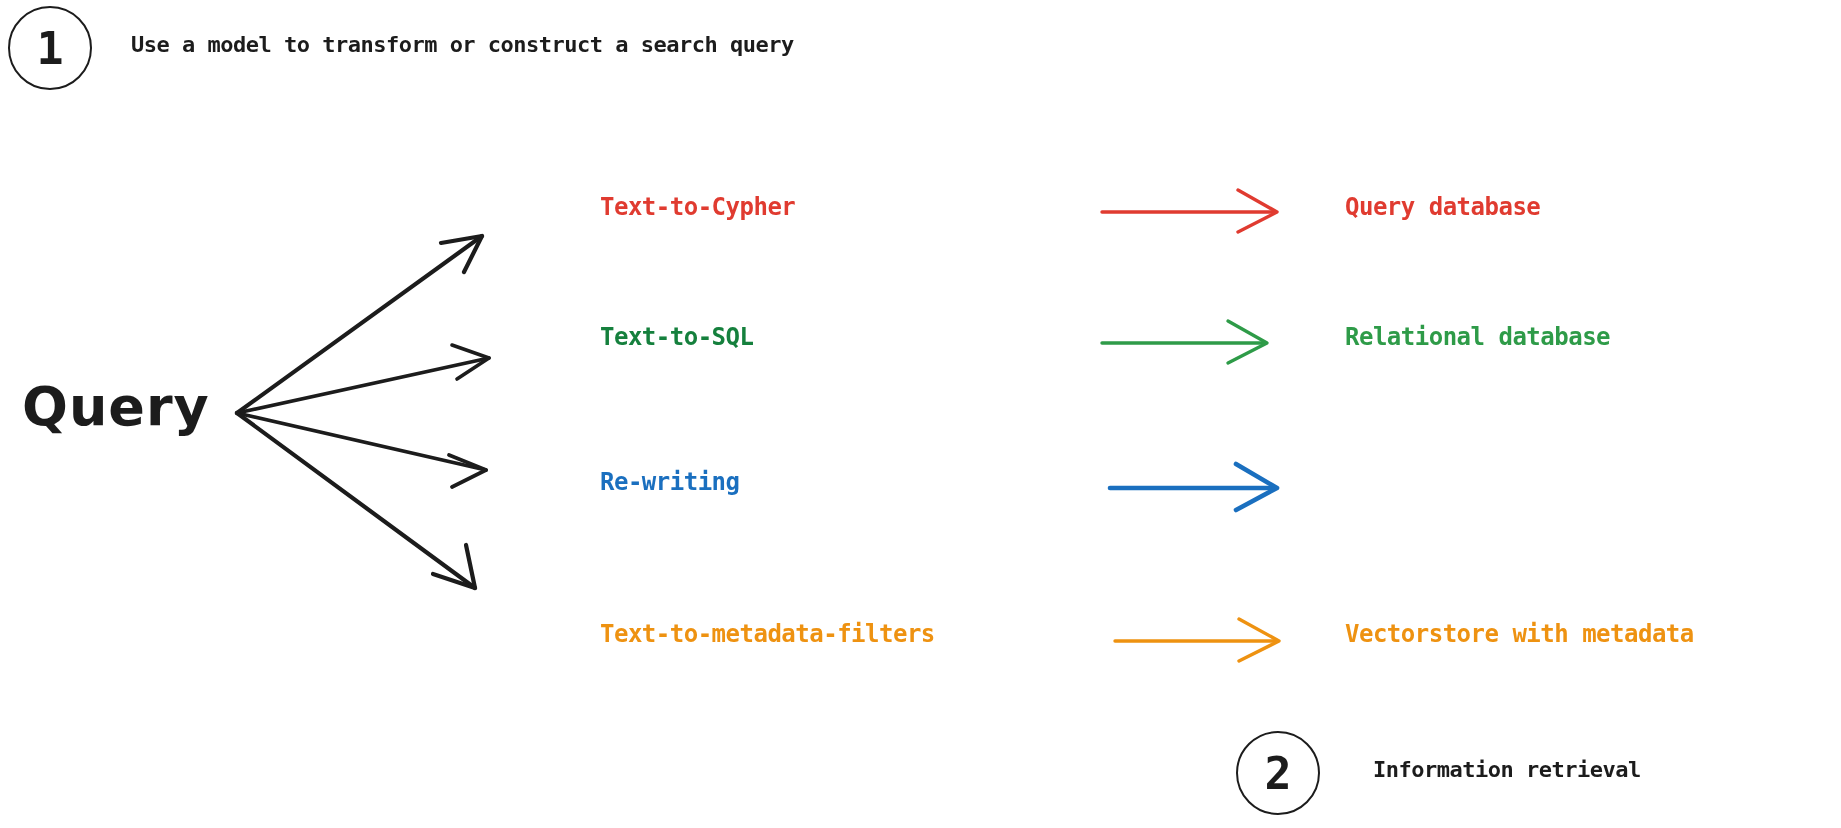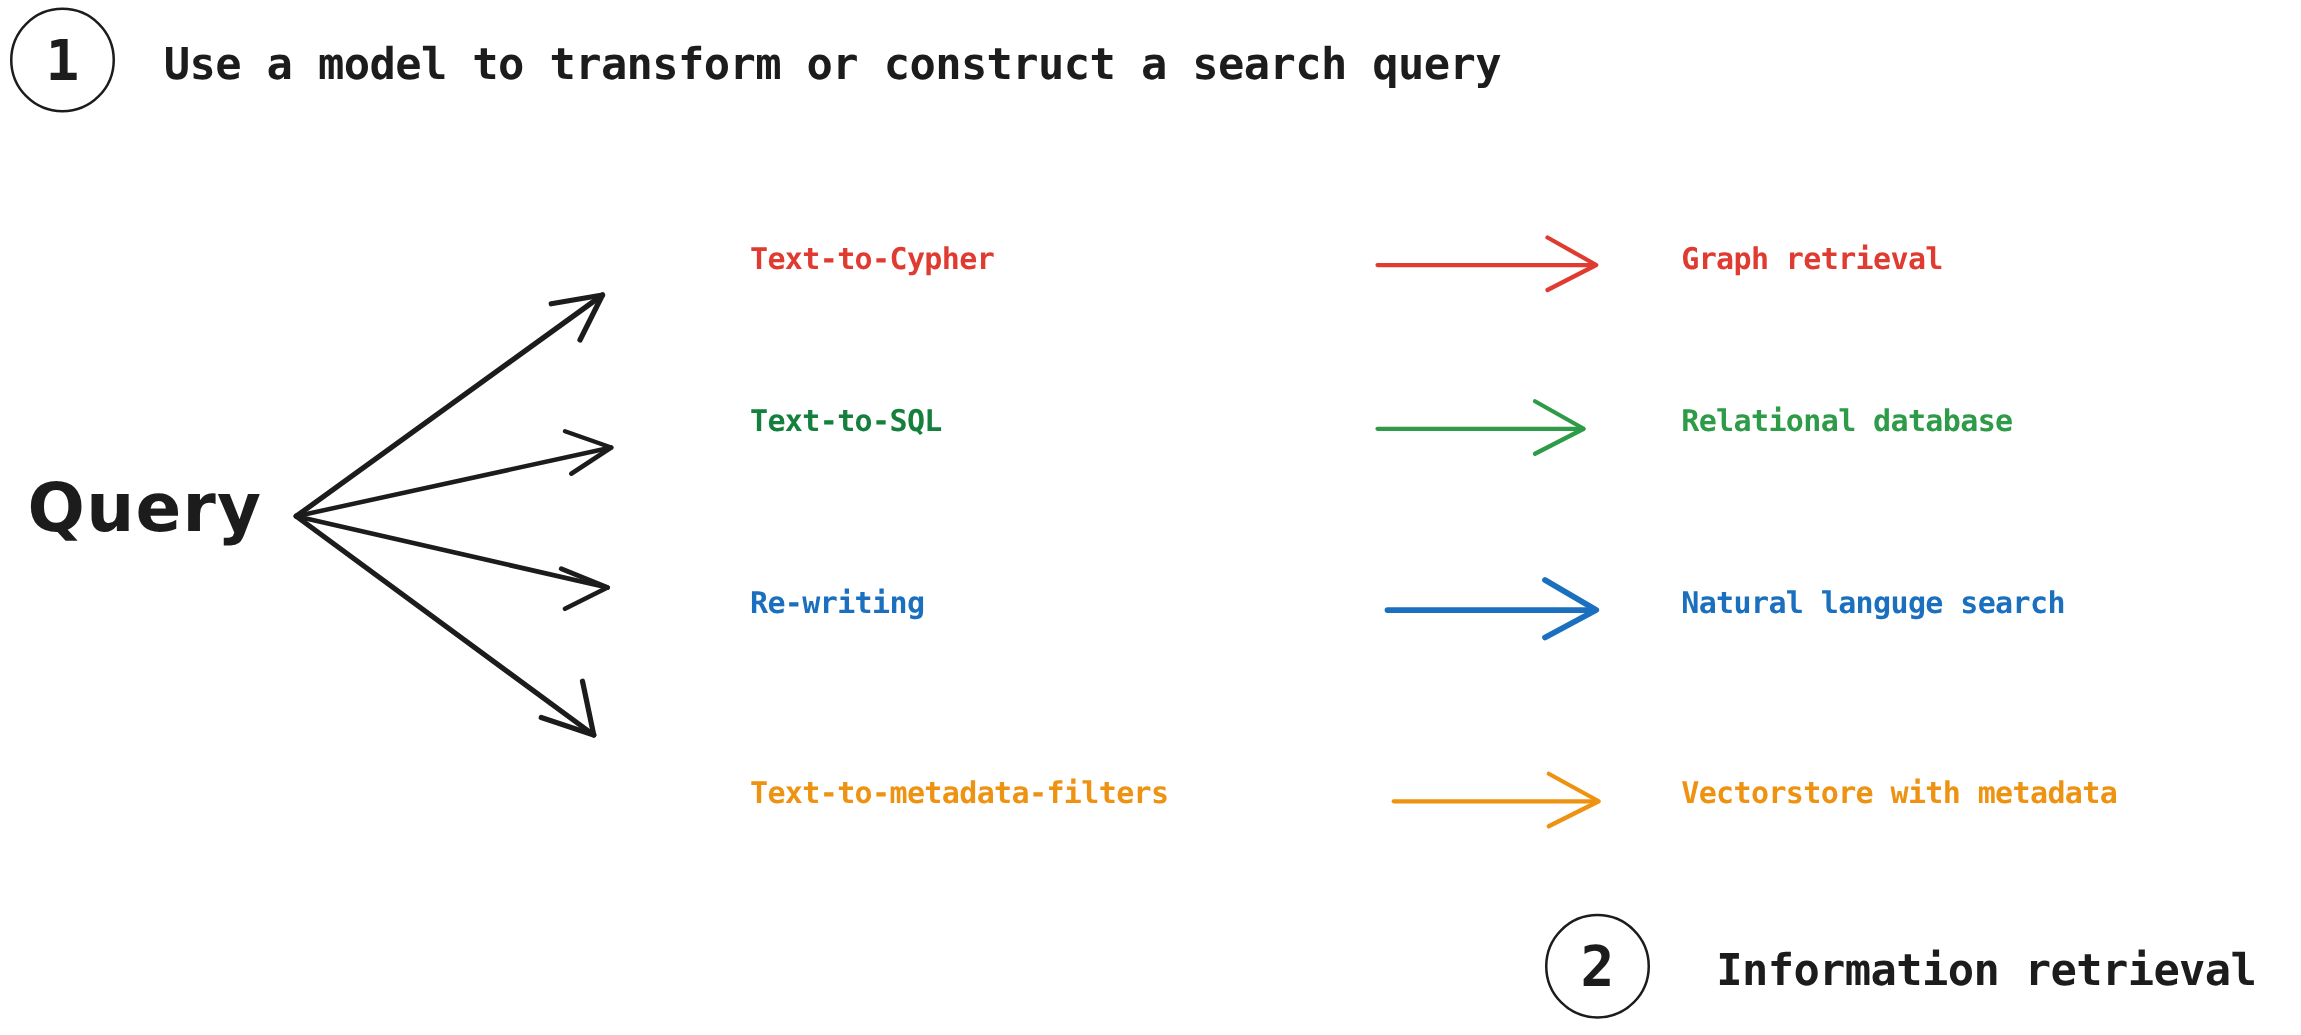--- a/index.html
+++ b/index.html
@@ -38,21 +38,21 @@
     font-weight: 700;
     color: #1c1c1c;
     line-height: 1;
   }
   #step-1-badge { left: 8px;    top: 6px; }
   #step-2-badge { left: 1236px; top: 731px; }
 
   .step-caption {
     position: absolute;
     font-family: "DejaVu Sans Mono", "Liberation Mono", monospace;
-    font-size: 35px;
+    font-size: 22px;
     font-weight: 700;
     color: #1c1c1c;
     white-space: nowrap;
     letter-spacing: -0.5px;
   }
   #step-1-caption { left: 131px;  top: 32px; }
   #step-2-caption { left: 1373px; top: 757px; }
 
   
   #query-node {
@@ -146,27 +146,26 @@
         <path d="M1236,464 L1277,488 L1236,510"></path>
       </g>
       <g stroke="#ee9211" stroke-width="3.4">
         <path d="M1115,641 L1275,641"></path>
         <path d="M1239,619 L1279,641 L1239,661"></path>
       </g>
     </g>
   </svg>
 
   <div class="row-label row-method row-0" style="color: rgb(224, 59, 48);">Text-to-Cypher</div>
-  <div class="row-label row-target row-0" style="color: rgb(224, 59, 48);">Graph retrieval</div>
+  <div class="row-label row-target row-0" style="color: rgb(224, 59, 48);">Query database</div>
 
   <div class="row-label row-method row-1" style="color: #15803d;">Text-to-SQL</div>
   <div class="row-label row-method row-2" style="color: rgb(26, 111, 191);">Re-writing</div>
 
   <div class="row-label row-target row-1" style="color: rgb(46, 155, 72);">Relational database</div>
-  <div class="row-label row-target row-2" style="color: rgb(26, 111, 191);">Natural languge search</div>
 
   <div class="row-label row-method row-3" style="color: rgb(238, 146, 17);">Text-to-metadata-filters</div>
   <div class="row-label row-target row-3" style="color: rgb(238, 146, 17); text-align: right;">Vectorstore with metadata</div>
 
   <div id="step-2-badge" class="step-badge">
     <span>2</span>
   </div>
   <div id="step-2-caption" class="step-caption">Information retrieval</div>
 
 </div>

